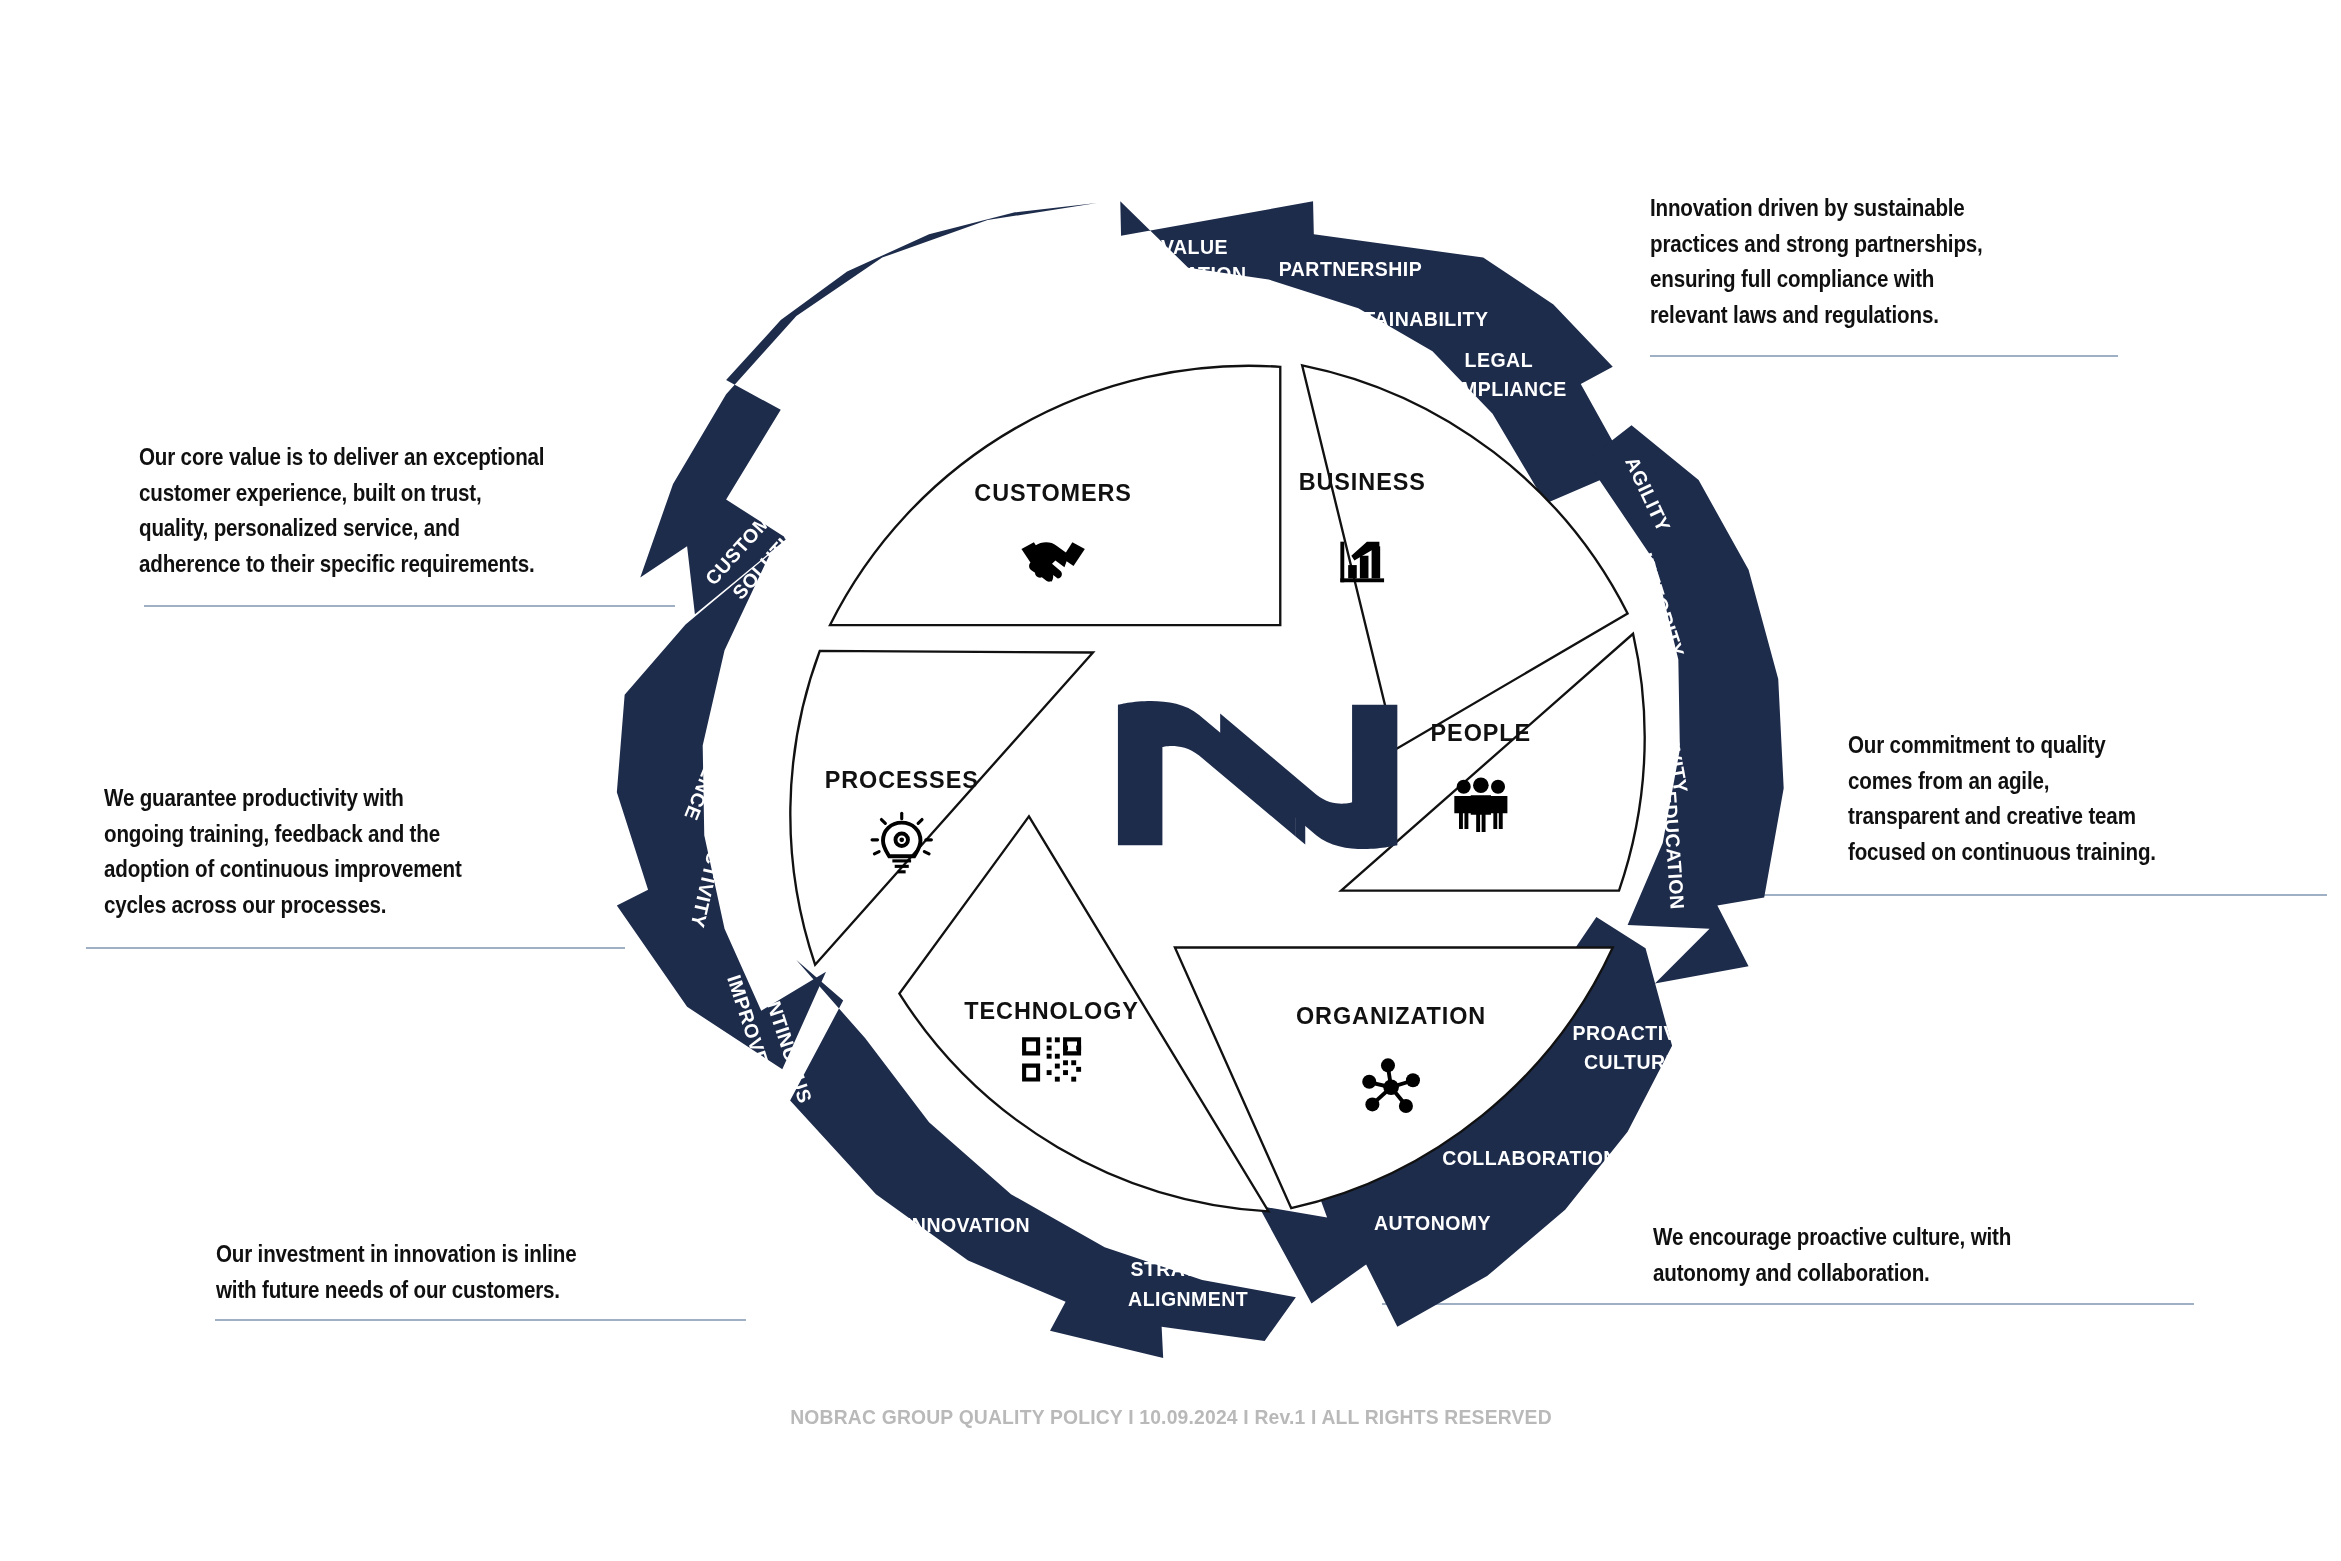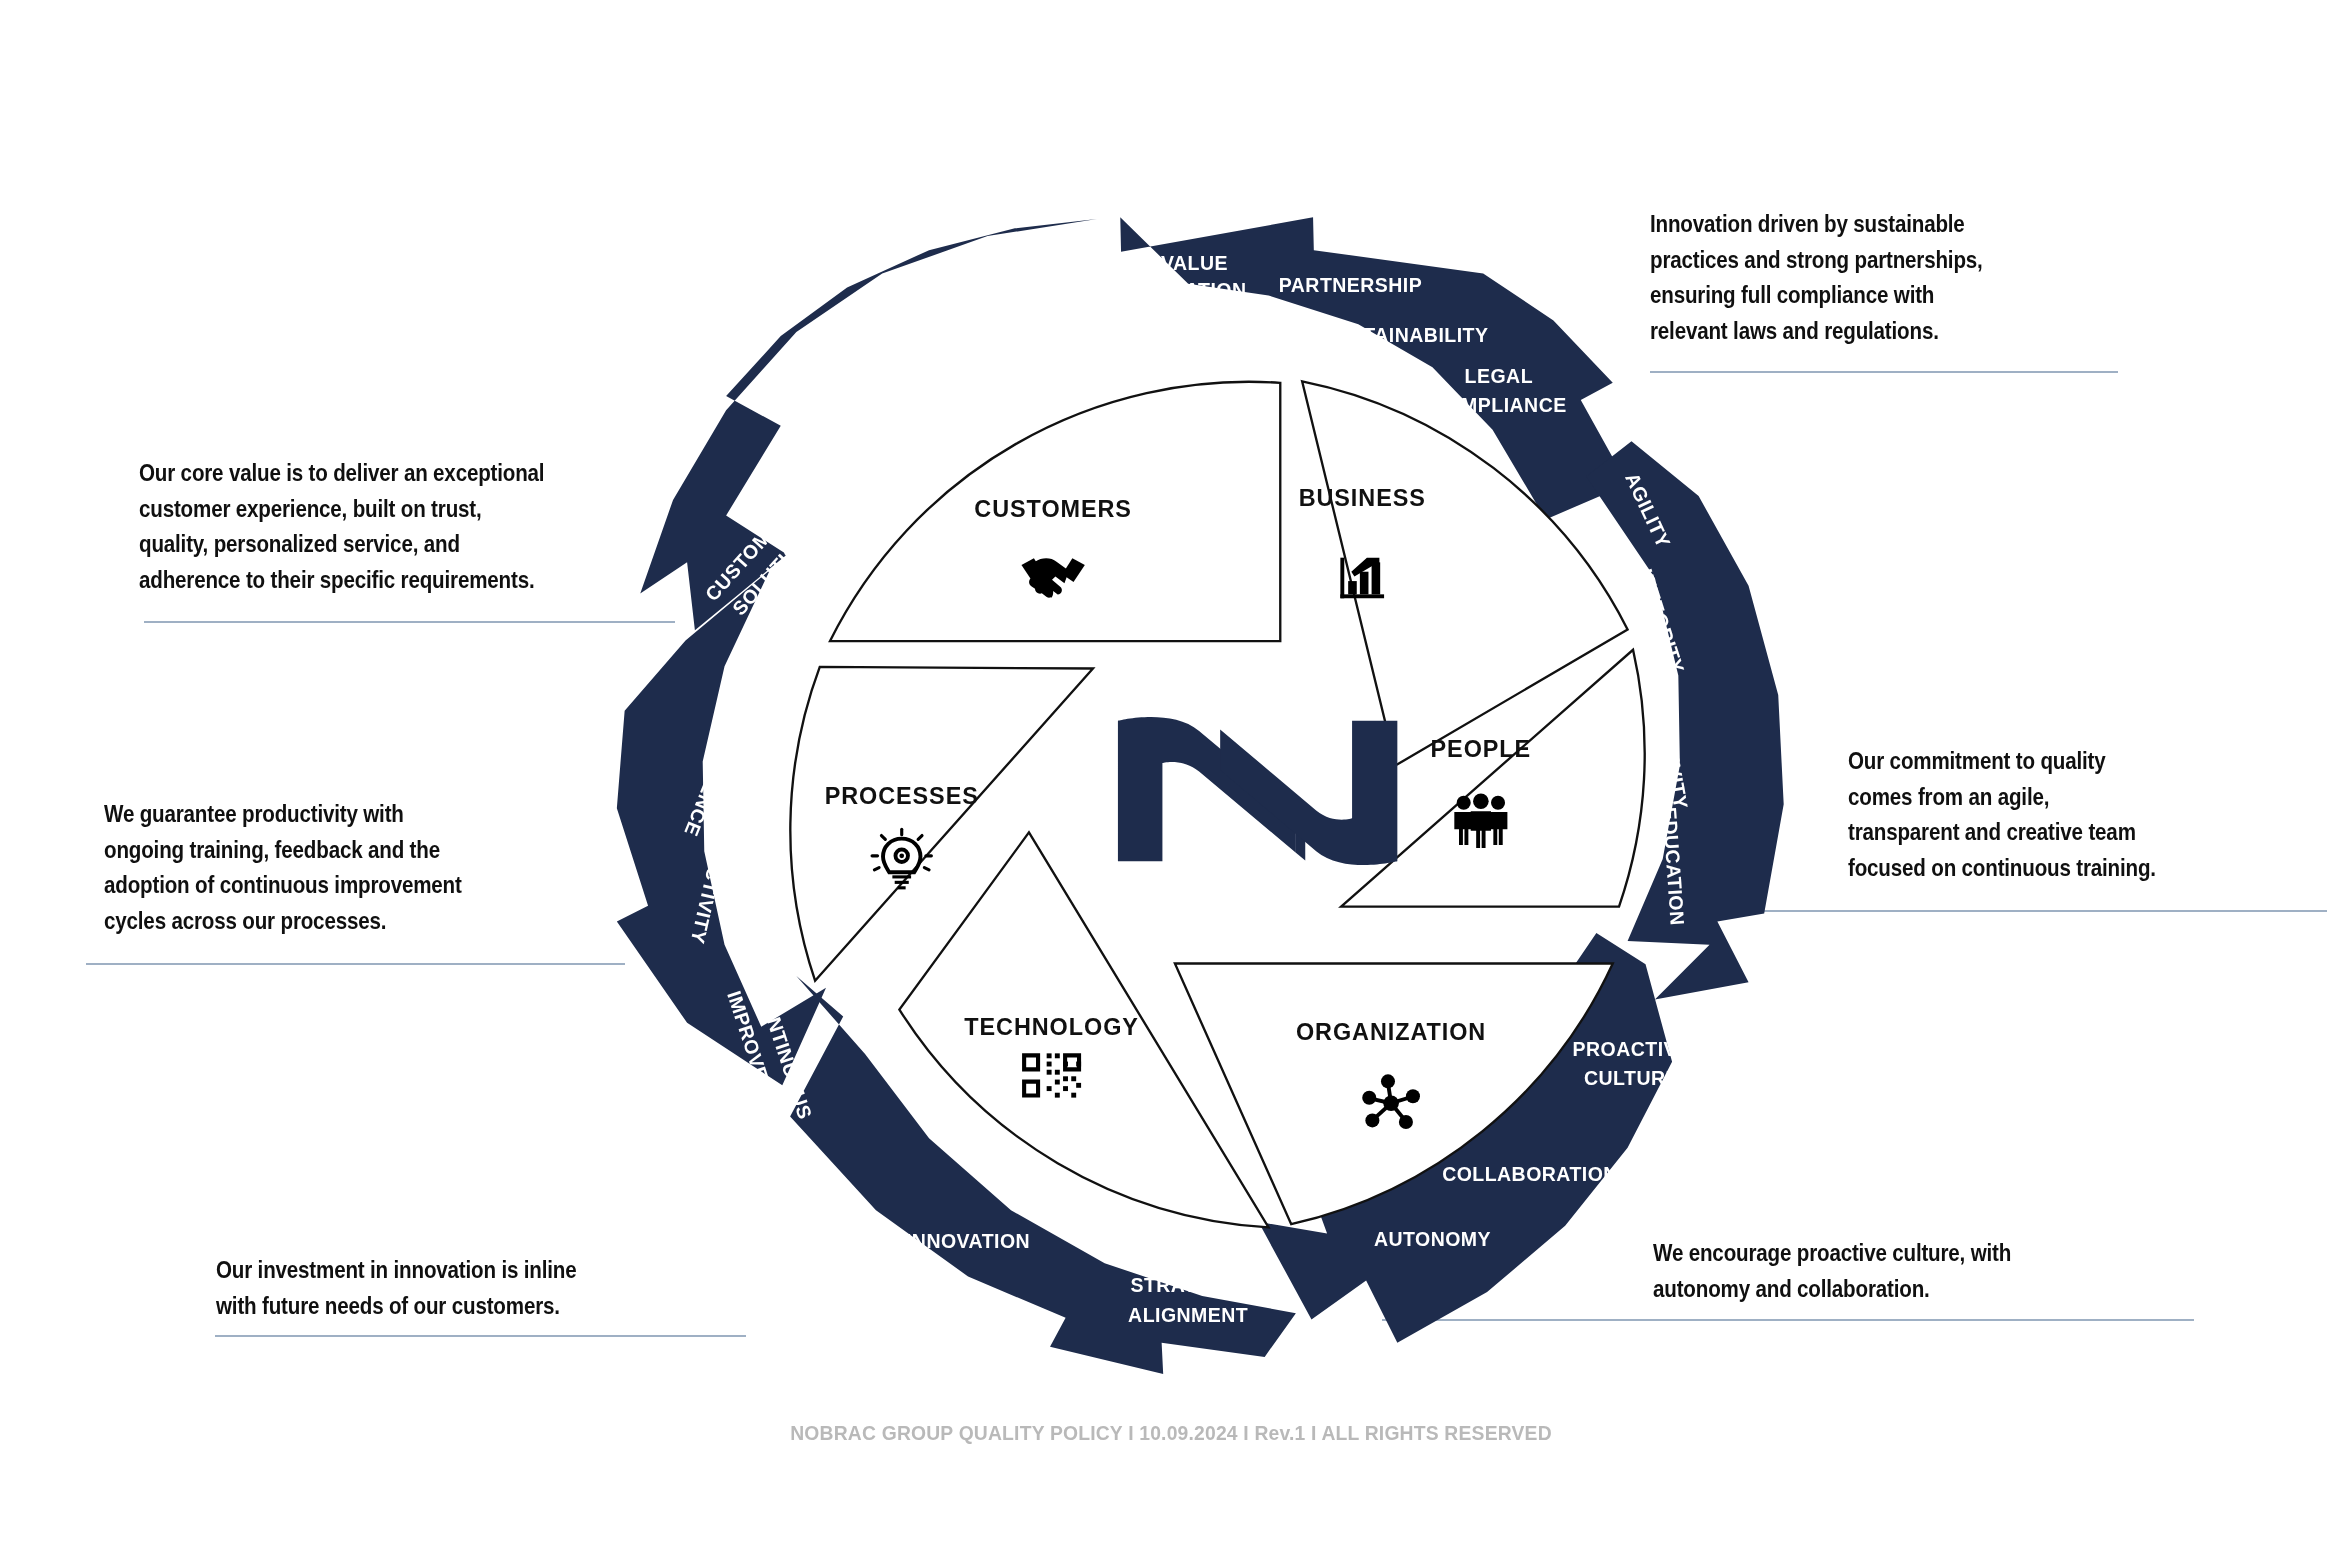--- a/index.html
+++ b/index.html
@@ -1,21 +1,21 @@
 <!DOCTYPE html>
 <html style="font-size:12.5px"><head>
 <meta charset="utf-8">
 <style>
   html,body{margin:0;padding:0;}
   body{
     width:2342px;height:1561px;background:#ffffff;
     font-family:"Liberation Sans", sans-serif;
     position:relative;overflow:hidden;
   }
-  #stage{position:absolute;left:0;top:16px;width:2342px;height:1238px;}
+  #stage{position:absolute;left:0;top:0;width:2342px;height:1238px;}
 
   .note{
     position:absolute;
     font-weight:bold;
     color:#101010;
     font-size:23.4px;
     line-height:1.52;
     letter-spacing:-0.2px;
     white-space:pre-line;
     transform:scaleX(0.88);

